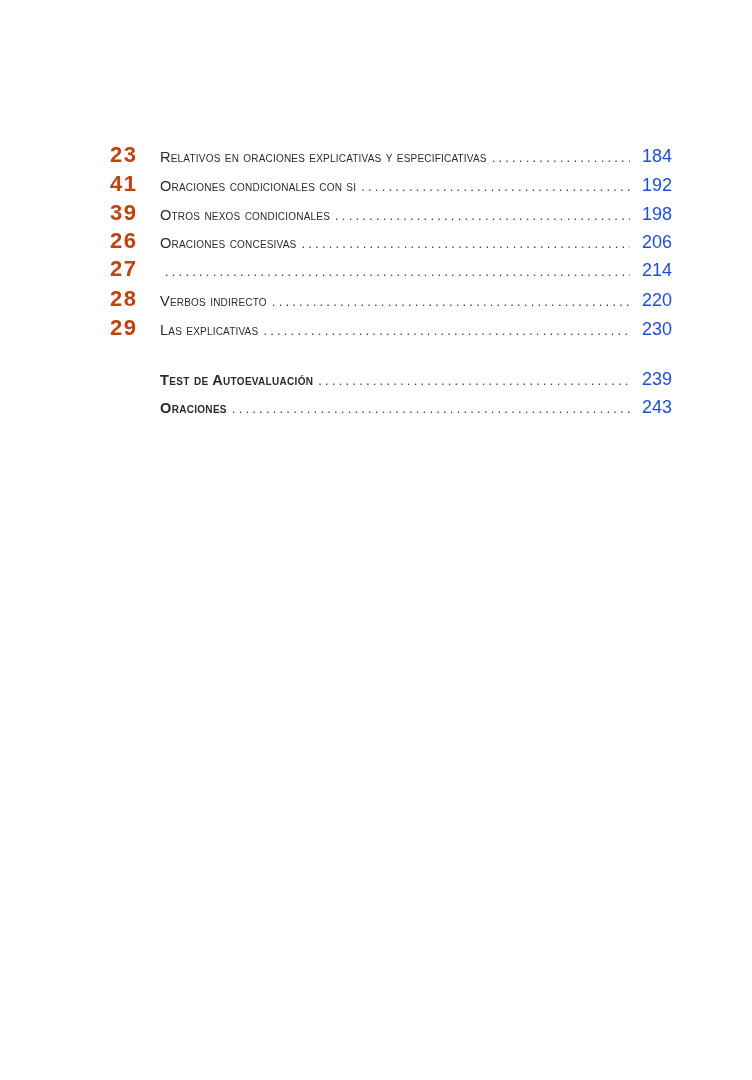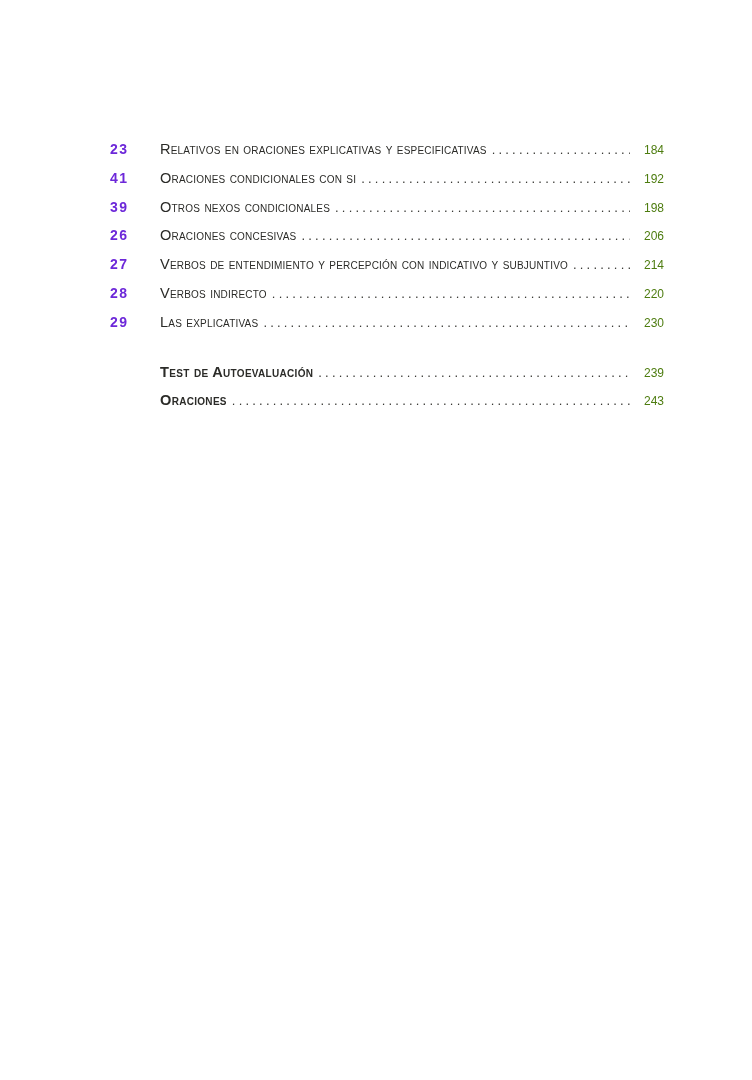--- a/index.html
+++ b/index.html
@@ -23,49 +23,50 @@
     width: 562px;
   }
   .row {
     display: flex;
     align-items: baseline;
     height: 28.8px;
     color: #2b2b28;
   }
   .num {
     flex: 0 0 50px;
-    font-size: 14px;
+    font-size: 22px;
     font-weight: bold;
     letter-spacing: 1.5px;
-    color: #6d28d9;
+    color: #c2410c;
   }
   .title {
     flex: 0 0 auto;
     max-width: 430px;
     white-space: nowrap;
     overflow: hidden;
     font-size: 14.6px;
     font-variant: small-caps;
     letter-spacing: 0.2px;
     color: #2b2b28;
+    margin-top: 8px;
   }
   .leader {
     flex: 1 1 auto;
     overflow: hidden;
     white-space: nowrap;
     font-size: 13px;
     letter-spacing: 3.2px;
     margin: 0 6px 0 5px;
     color: #3a3a36;
   }
   .pg {
     flex: 0 0 36px;
-    text-align: center;
-    font-size: 12px;
-    color: #4d7c0f;
+    text-align: right;
+    font-size: 18px;
+    color: #1d4ed8;
     font-stretch: condensed;
   }
   .extra-gap { margin-top: 21px; }
   .row.extra .title {
     font-weight: bold;
     letter-spacing: 0.3px;
   }
 </style>
 </head>
 <body>
@@ -96,21 +97,20 @@
 
     <div class="row">
       <span class="num">26</span>
       <span class="title">Oraciones concesivas</span>
       <span class="leader">........................................................................................................................</span>
       <span class="pg">206</span>
     </div>
 
     <div class="row">
       <span class="num">27</span>
-      <span class="title">Verbos de entendimiento y percepción con indicativo y subjuntivo</span>
       <span class="leader">........................................................................................................................</span>
       <span class="pg">214</span>
     </div>
 
     <div class="row">
       <span class="num">28</span>
       <span class="title">Verbos indirecto</span>
       <span class="leader">........................................................................................................................</span>
       <span class="pg">220</span>
     </div>

